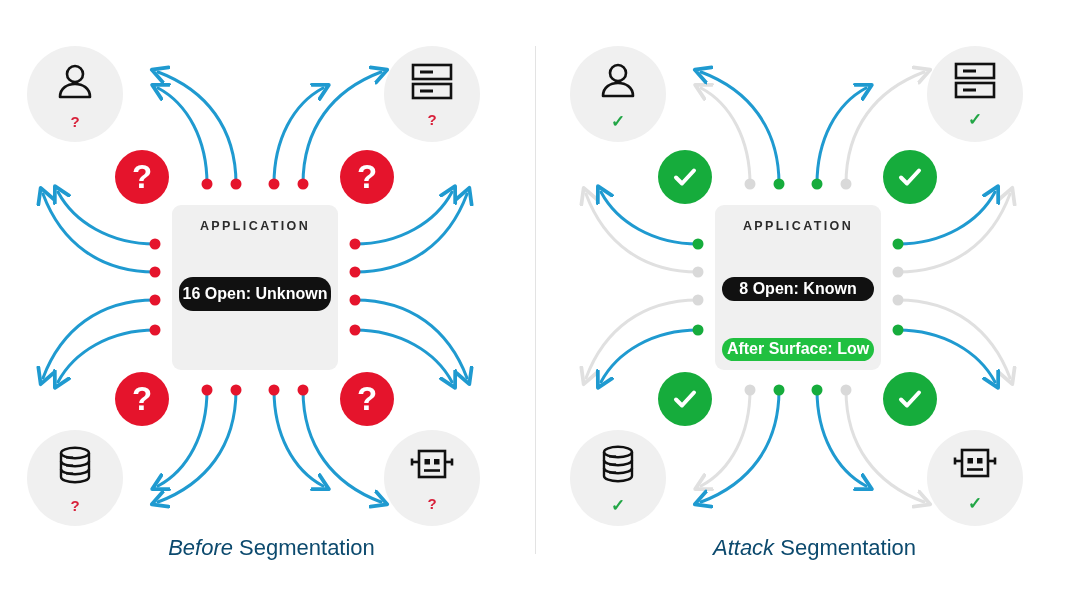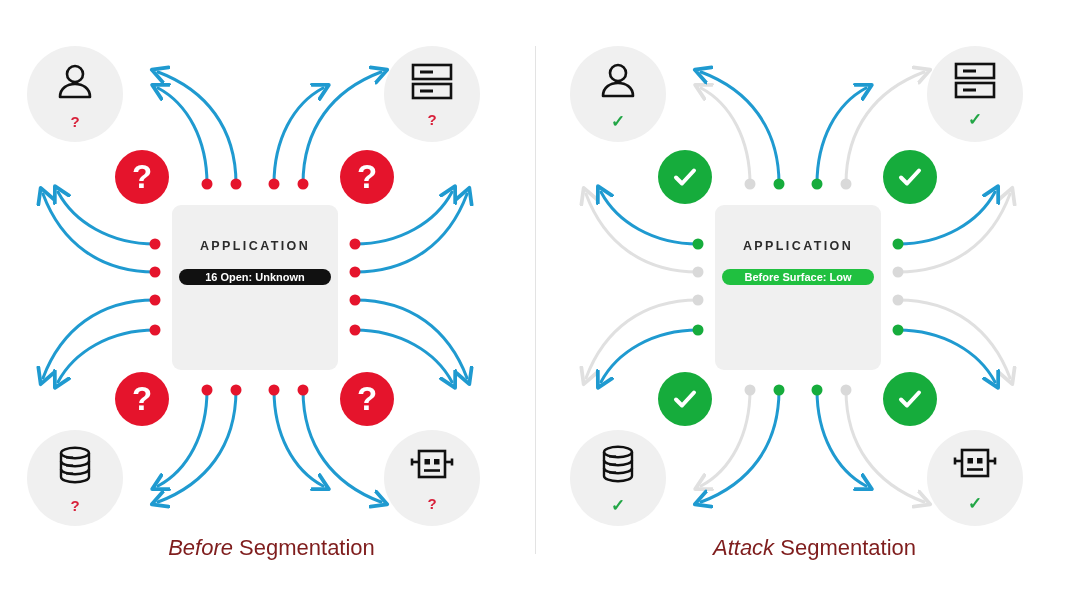--- a/index.html
+++ b/index.html
@@ -68,47 +68,48 @@
 
   
   .app-card {
     position: absolute;
     left: 172px; top: 205px;
     width: 166px; height: 165px;
     background: #f0f0f0;
     border-radius: 9px;
     display:flex; flex-direction:column;
     align-items:center;
-    padding-top: 34px;
+    padding-top: 14px;
+    gap: 28px;
   }
   .app-title {
     font-size: 12.5px; font-weight: 700;
     letter-spacing: 2.4px; color: #2b2b2b;
     margin-bottom: 16px;
   }
   .pill {
-    width: 152px; height: 16px;
+    width: 152px; height: 34px;
     border-radius: 14px;
     display:flex; align-items:center; justify-content:center;
-    font-size: 11px; font-weight: 700;
+    font-size: 16px; font-weight: 700;
     color: #ffffff;
     margin-bottom: 9px;
   }
   .pill.dark  { background:#111111; }
   .pill.red   { background:#ef1c33; }
   .pill.green { background:#22c councils; }
   .pill.green { background:#20c040; }
 
   
   .caption {
     position:absolute;
     left:0; top:535px; width:543px;
     text-align:center;
     font-size: 22px;
-    color: #7f1d1d;
+    color: #0c4a6e;
     font-weight: 400;
   }
   .caption .em { font-style: italic; font-weight: 400; }
 
   svg.flows { position:absolute; left:0; top:0; width:543px; height:598px; overflow:visible; }
 </style>
 </head>
 <body>
 
 <div id="stage">
@@ -370,21 +371,22 @@
       </svg>
     </div>
     <div class="badge green br">
       <svg width="30" height="30" viewBox="0 0 30 30">
         <path d="M6,15.5 L12,21.5 L24,8.5" fill="none" stroke="#fff" stroke-width="4" stroke-linecap="round" stroke-linejoin="round"></path>
       </svg>
     </div>
 
     <div class="app-card">
       <div class="app-title">APPLICATION</div>
-      <div class="pill green">Before Surface: Low</div>
+      <div class="pill dark">8 Open: Known</div>
+      <div class="pill green">After Surface: Low</div>
     </div>
 
     <div class="caption">
       <span class="em">Attack</span><span> Segmentation</span>
     </div>
   </div>
 
 </div>
 
 </body></html>

